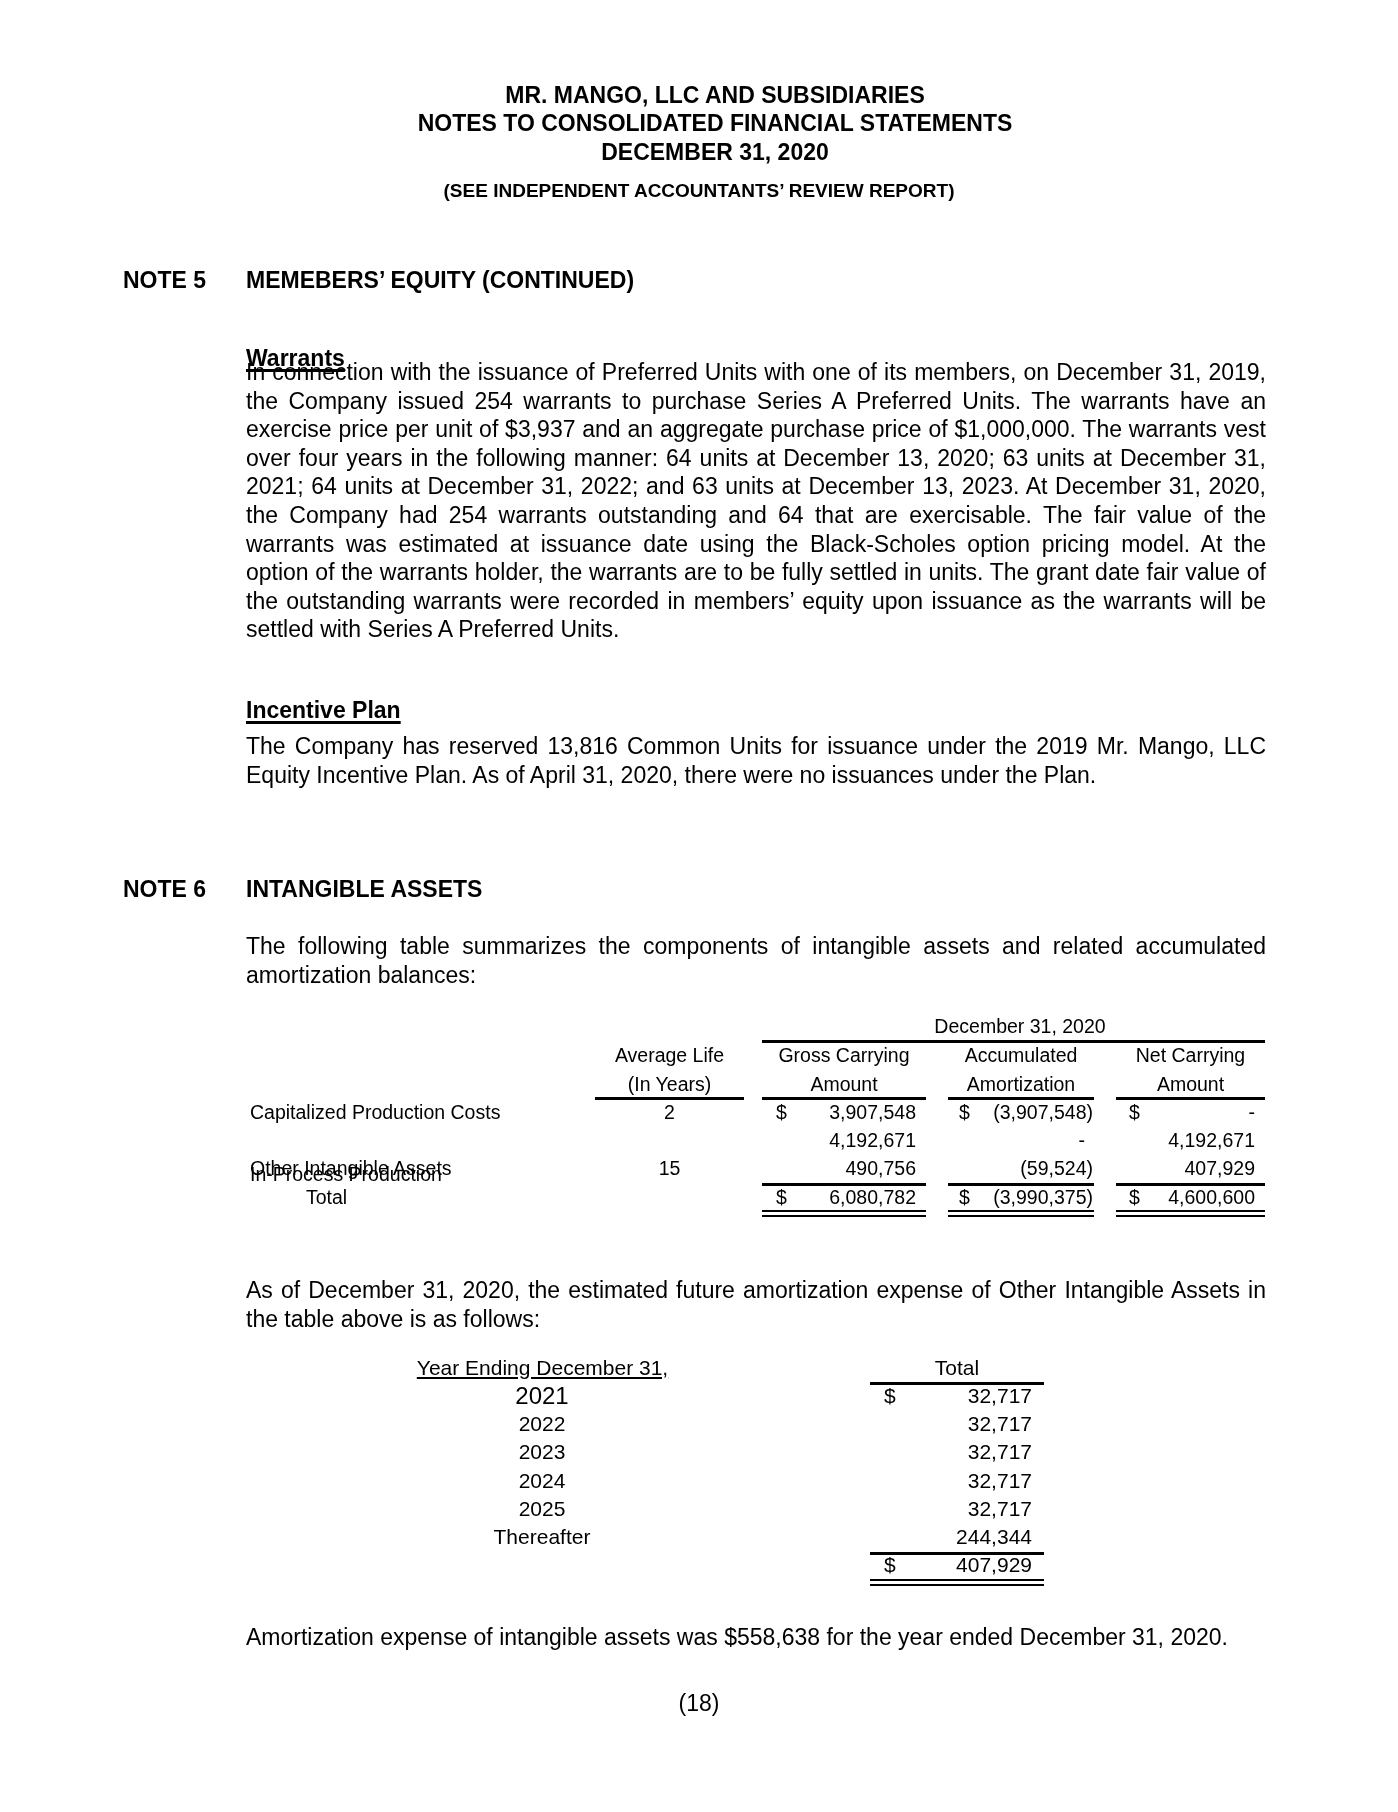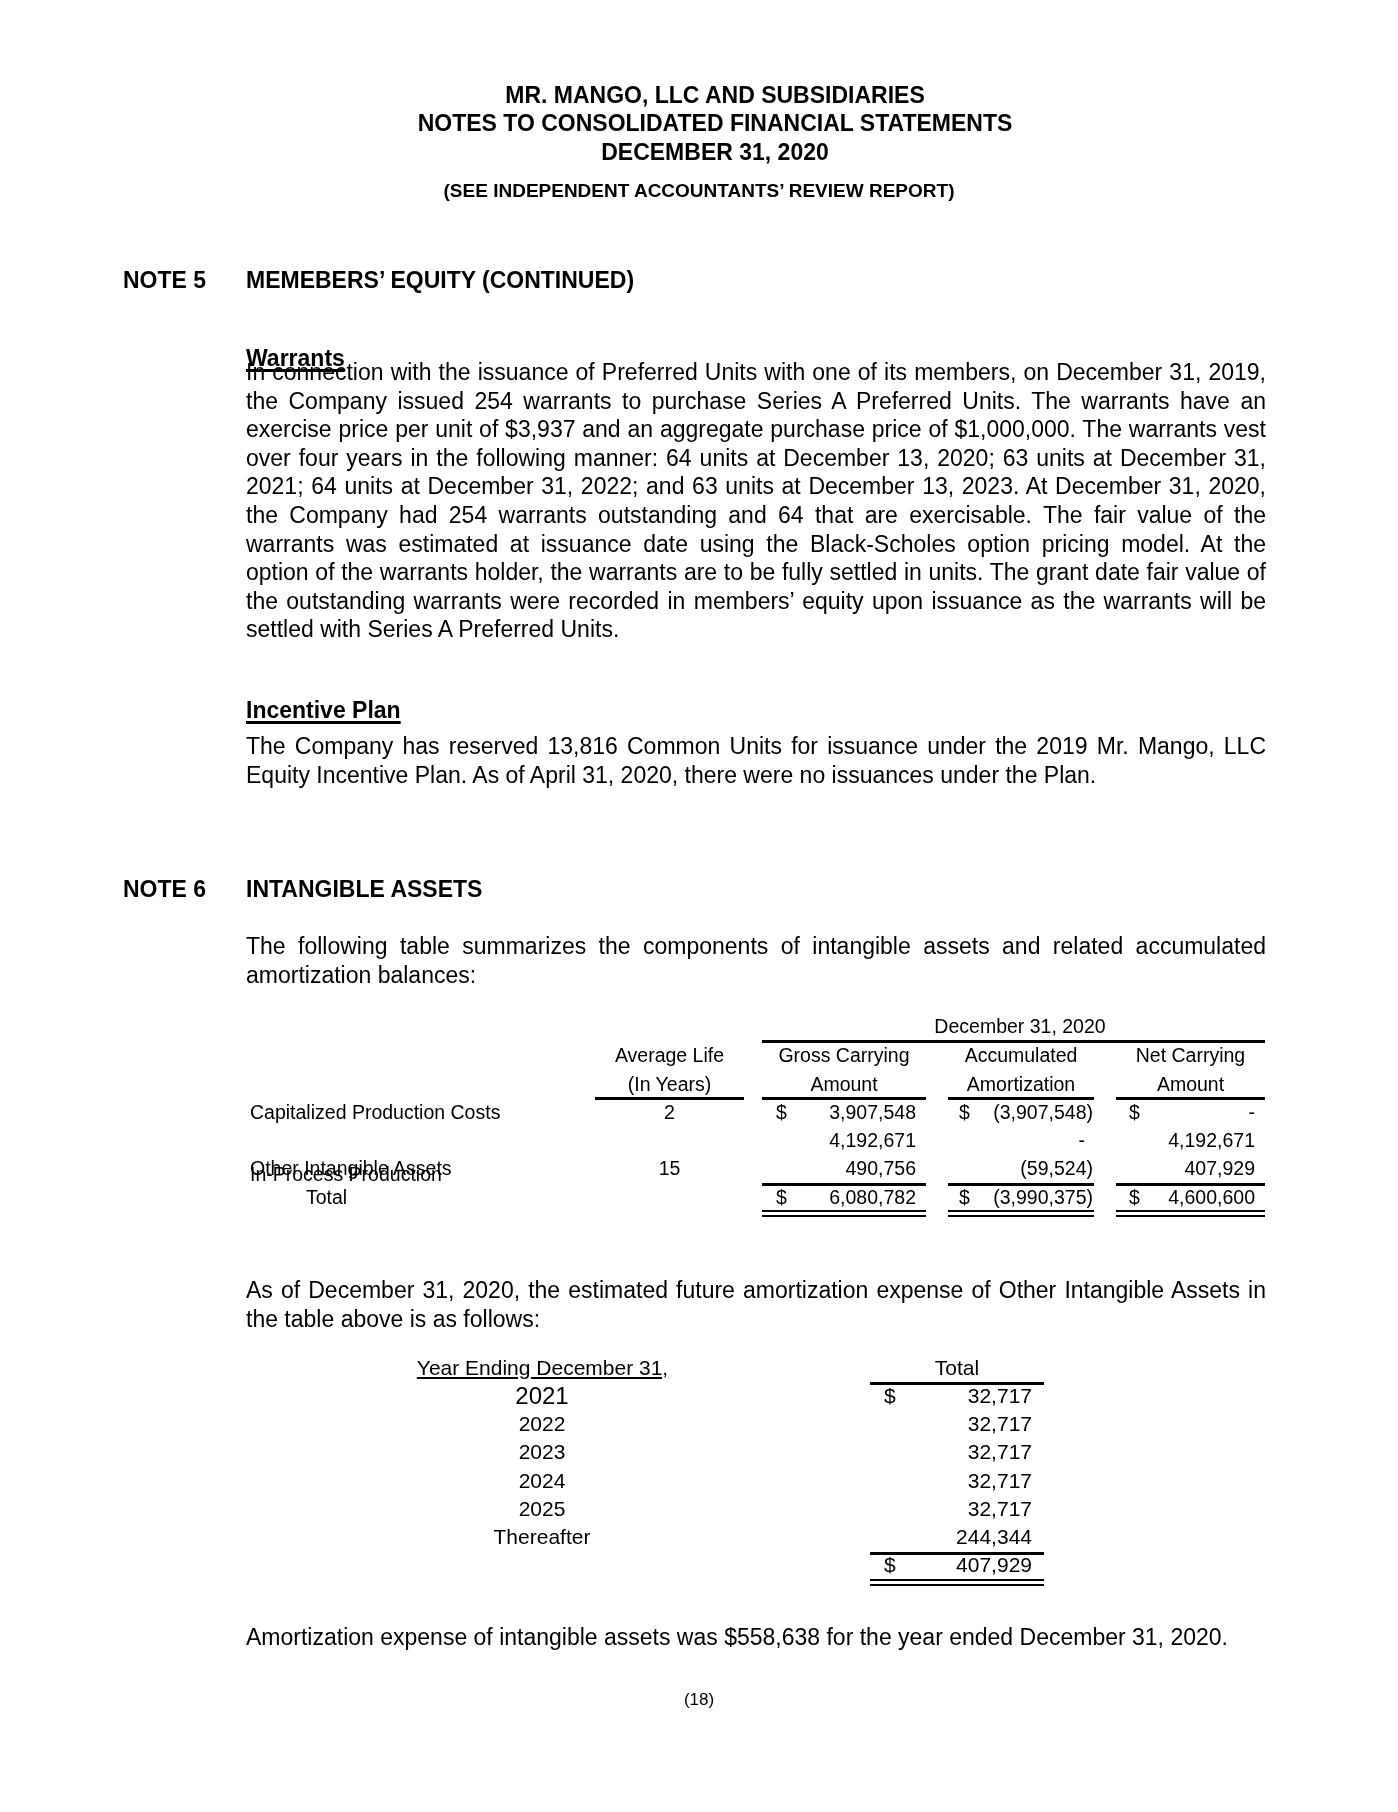--- a/index.html
+++ b/index.html
@@ -15,21 +15,21 @@
   .subhead { position: absolute; left: 246px; font-weight: bold; font-size: 23px; text-decoration: underline; text-decoration-thickness: 3px; text-underline-offset: 3px; }
   .para {
     position: absolute; left: 246px; width: 1020px; font-size: 23px; line-height: 28.6px;
     text-align: justify; text-align-last: left; margin: 0;
   }
   .tcell { position: absolute; font-size: 19.5px; white-space: nowrap; line-height: 24px; }
   .c { text-align: center; }
   .r { text-align: right; }
   .hline { position: absolute; height: 3px; background: #000; }
   .thin { height: 2px; }
-  .pg { position: absolute; left: 0; width: 1398px; text-align: center; font-size: 17px; }
+  .pg { position: absolute; left: 0; width: 1398px; text-align: center; font-size: 23px; }
 </style>
 </head>
 <body>
 
 <div class="hdr big" style="top:82px;">MR. MANGO, LLC AND SUBSIDIARIES</div>
 <div class="hdr big" style="top:110px;">NOTES TO CONSOLIDATED FINANCIAL STATEMENTS</div>
 <div class="hdr big" style="top:139px;">DECEMBER 31, 2020</div>
 <div class="hdr small" style="top:180px;">(SEE INDEPENDENT ACCOUNTANTS’ REVIEW REPORT)</div>
 
 <div class="note-num" style="top:267px;">NOTE 5</div>

